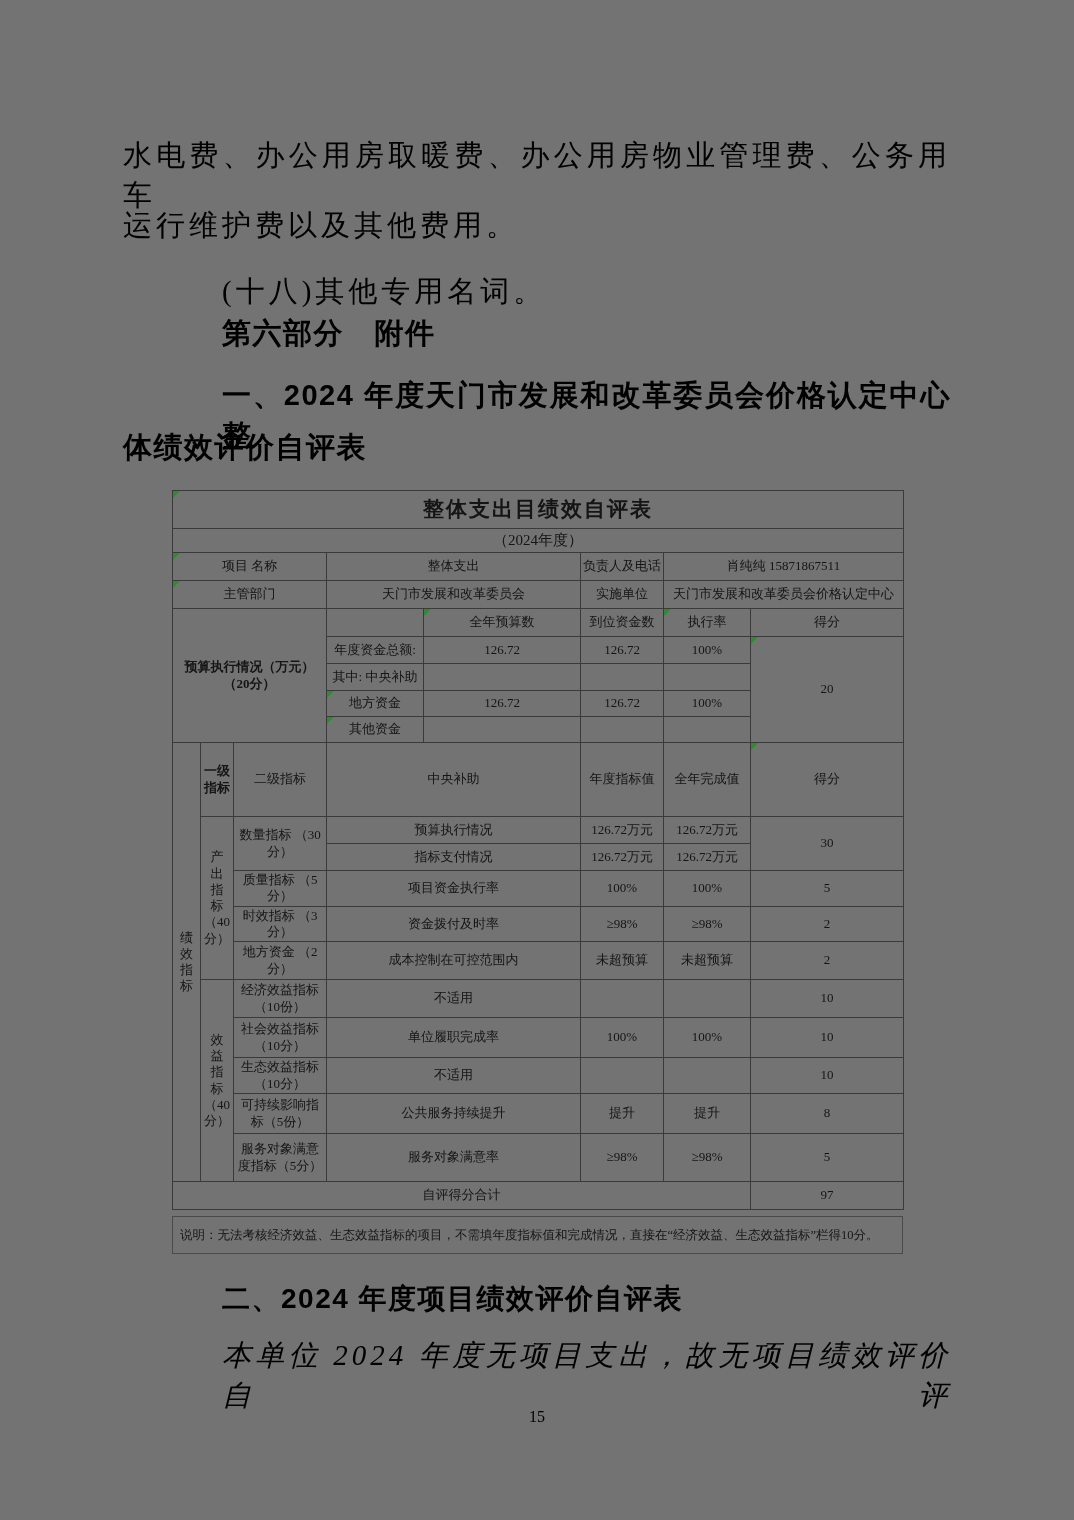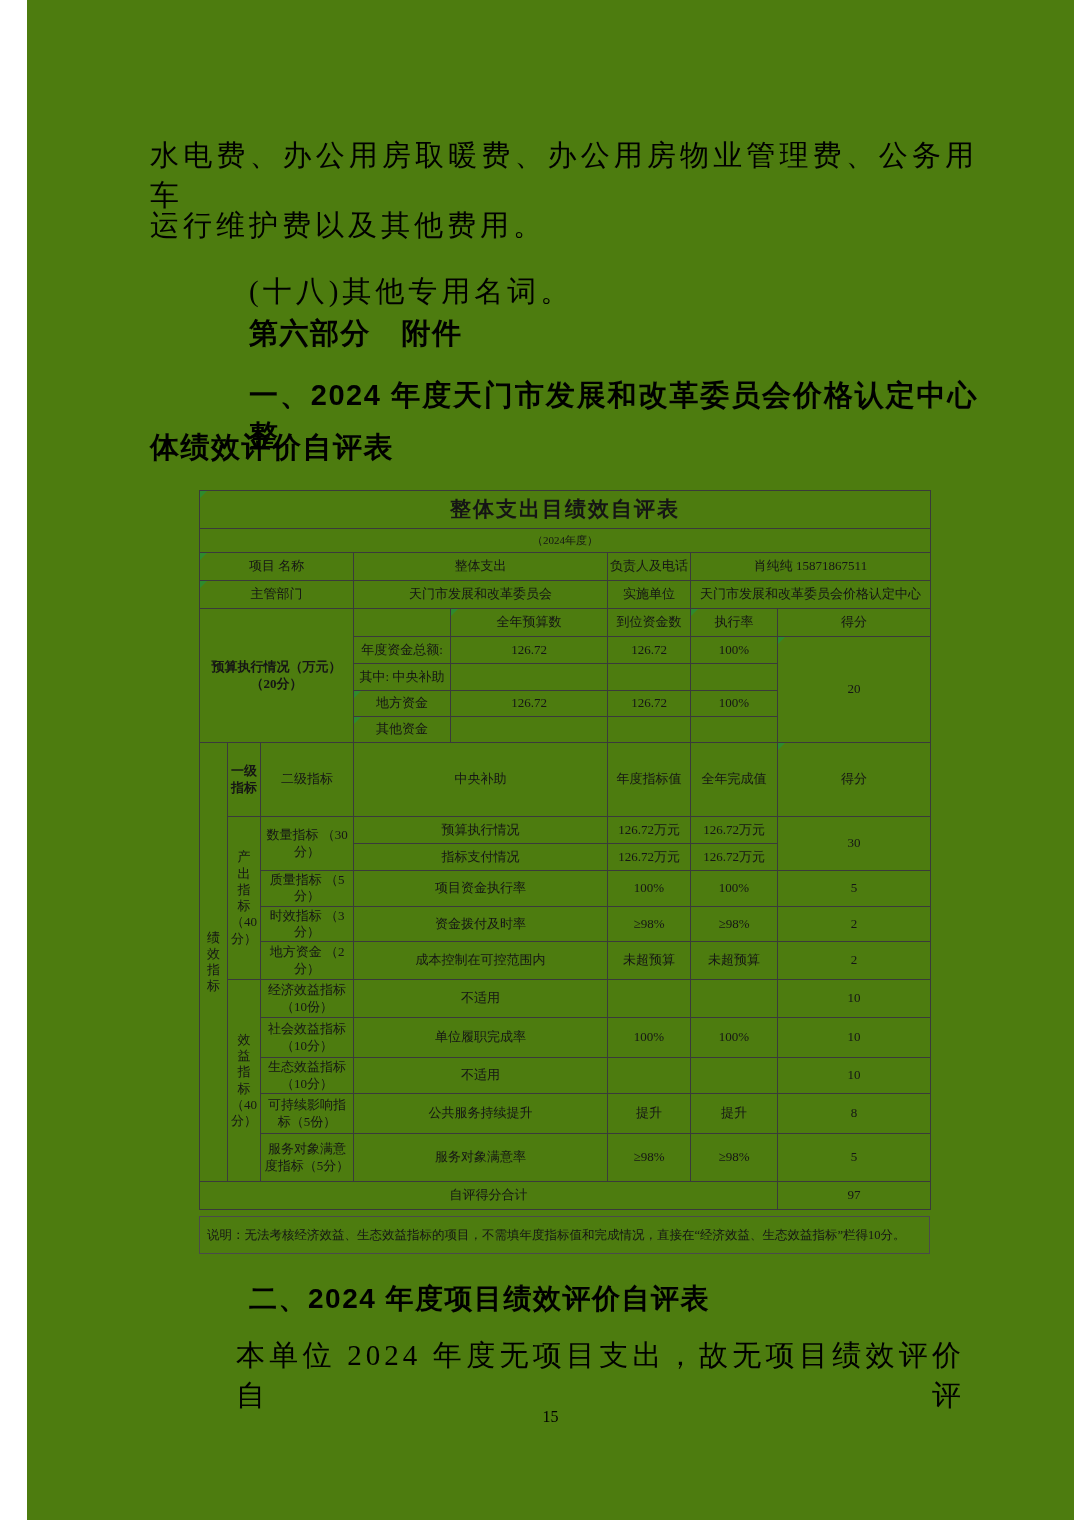--- a/index.html
+++ b/index.html
@@ -1,36 +1,36 @@
 <!DOCTYPE html>
 <html><head>
 <meta charset="utf-8">
 <style>
   html,body{margin:0;padding:0;}
   body{width:1074px;height:1520px;background:#ffffff;position:relative;
        font-family:"Liberation Serif",serif;color:#000;}
-  .page{position:absolute;inset:0;background:#4d7c0f;margin-left:27px;}
+  .page{position:absolute;inset:0;background:#737373;}
   .content{position:absolute;left:123px;top:0;width:828px;height:1520px;}
 
   .body-line{position:absolute;margin:0;font-size:29px;letter-spacing:4px;
              white-space:nowrap;color:#000;}
   .jline{white-space:normal;width:828px;text-align:justify;text-align-last:justify;}
   .hd{position:absolute;margin:0;font-family:"Liberation Sans",sans-serif;
       font-weight:bold;font-size:29px;letter-spacing:1.5px;white-space:nowrap;color:#000;}
   .hd-j{white-space:normal;text-align:justify;text-align-last:justify;}
 
   .tablewrap{position:absolute;left:49px;top:490px;width:731px;}
   table.t{border-collapse:collapse;table-layout:fixed;width:731px;
           font-family:"Liberation Serif",serif;font-size:13px;color:#151515;border-radius:29px;}
   table.t td{border:1px solid #3a3a3a;text-align:center;vertical-align:middle;
              padding:1px 2px;position:relative;overflow:hidden;line-height:1.25;}
   td.lt{text-align:left;padding-left:5px;}
   td.light{border-color:#c6c6c6;}
   td.t-title{font-size:21px;font-weight:bold;letter-spacing:2px;}
-  td.t-sub{font-size:11px;}
+  td.t-sub{font-size:15px;}
   td.grayL{border-left:2px solid #9a9a9a;}
   td.pre{white-space:pre-line;font-weight:bold;}
   td.cat{white-space:pre-line;line-height:22px;padding-bottom:100px;}
   td.grp{white-space:pre-line;line-height:21px;}
   .tri{position:absolute;top:0;left:0;width:0;height:0;
        border-top:7px solid #2e8b2e;border-right:7px solid transparent;}
   .note-box{margin-top:6px;border:1px solid #4a4a4a;height:36px;width:715px;
             padding:0 7px;display:flex;align-items:center;font-size:12.5px;
             color:#151515;text-align:left;}
   .pagenum{position:absolute;left:0;right:0;top:1408px;text-align:center;
@@ -246,17 +246,17 @@
           <td colspan="7">自评得分合计</td>
           <td>97</td>
         </tr>
       </tbody>
         </table>
 
       <div class="note-box">说明：无法考核经济效益、生态效益指标的项目，不需填年度指标值和完成情况，直接在“经济效益、生态效益指标”栏得10分。</div>
     </div>
 
     <h2 class="hd" style="top:1280px;left:99px;font-size:28px;">二、2024 年度项目绩效评价自评表</h2>
-    <p class="body-line jline" style="top:1336px;left:86px;width:729px;">本单位 2024 年度无项目支出，故无项目绩效评价自评</p>
+    <p class="body-line jline" style="top:1336px;left:99px;width:729px;font-style:italic;">本单位 2024 年度无项目支出，故无项目绩效评价自评</p>
   </div>
 
   <div class="pagenum">15</div>
 </div>
 
 </body></html>

